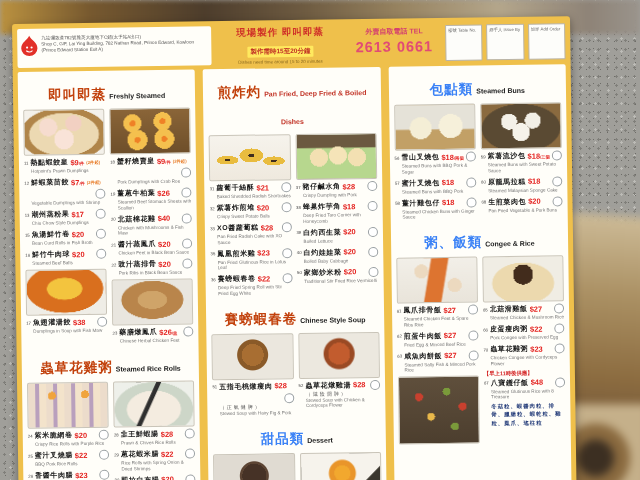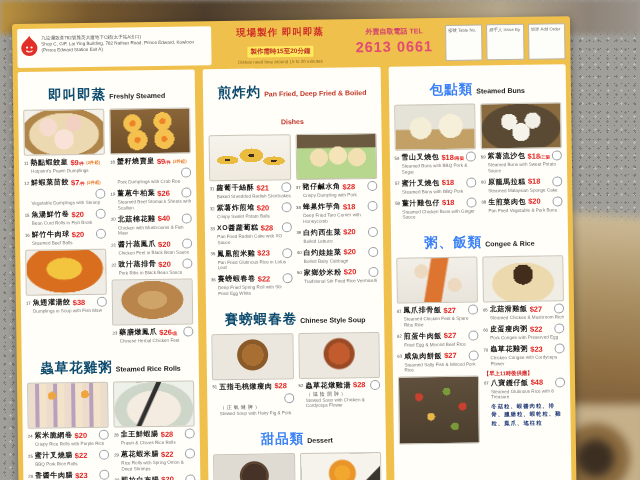--- a/index.html
+++ b/index.html
@@ -42,21 +42,21 @@
   .pl{font-size:7px;font-weight:800;color:#d4426e}
   .pn{font-size:14.5px;font-weight:800;color:#e14b75;letter-spacing:1px;margin-top:2px}
   .boxes{flex:1;display:flex;gap:4px;padding-top:2px}
   .obox{flex:1;background:#fdfdfa;border:1px solid #b9b4a8;border-radius:1px;font-size:4.3px;color:#666;padding:2px;height:36px;box-sizing:border-box}
   .panels{display:flex;gap:8px;align-items:stretch}
   .panel{flex:1;background:#fffef9;border-radius:2px;padding:4px 5px;min-width:0}
   
   .sect{margin:2px 0 3px;text-align:center}
   .tz{font-size:13.5px;font-weight:800;letter-spacing:1px}
   .te{font-size:7px;font-weight:700;color:#222;margin-left:3px}
-  .t-red .tz{color:#0c4a6e}
+  .t-red .tz{color:#c2410c}
   .t-dark .tz{color:#3b82f6}
   .te-red{color:#c23326 !important}
   .cols{display:flex;gap:5px}
   .col{flex:1;min-width:0}
   .item{margin-bottom:3.5px}
   .ph{height:44px;border:1px solid #c9c4b8;border-radius:2px;margin:1px 0 2px;background:#eee}
   .ln{display:flex;align-items:center;gap:2px;flex-wrap:wrap}
   .no{font-size:4.3px;color:#444;flex:0 0 auto}
   .nm{font-size:7px;font-weight:800;color:#191919;letter-spacing:.6px;white-space:nowrap;flex-shrink:1;overflow:hidden}
   .pr{color:#e42320;font-weight:800;font-size:7.5px;white-space:nowrap}
@@ -146,20 +146,29 @@
                 <span class="no">12</span>
                 <span class="nm">鮮蝦菜苗餃</span>
                 <span class="pr">$7<span class="unit">/件</span></span>
                 <span class="note">(2件起)</span>
                 <span class="ci"></span>
               </div>
               <div class="en">Vegetable Dumplings with Shrimp</div>
             </div>
             <div class="item">
               <div class="ln">
+                <span class="no">13</span>
+                <span class="nm">潮州蒸粉果</span>
+                <span class="pr">$17</span>
+                <span class="ci"></span>
+              </div>
+              <div class="en">Chiu Chow Style Dumplings</div>
+            </div>
+            <div class="item">
+              <div class="ln">
                 <span class="no">15</span>
                 <span class="nm">魚湯鮮竹卷</span>
                 <span class="pr">$20</span>
                 <span class="ci"></span>
               </div>
               <div class="en">Bean Curd Rolls in Fish Broth</div>
             </div>
             <div class="item">
               <div class="ln">
                 <span class="no">16</span>

